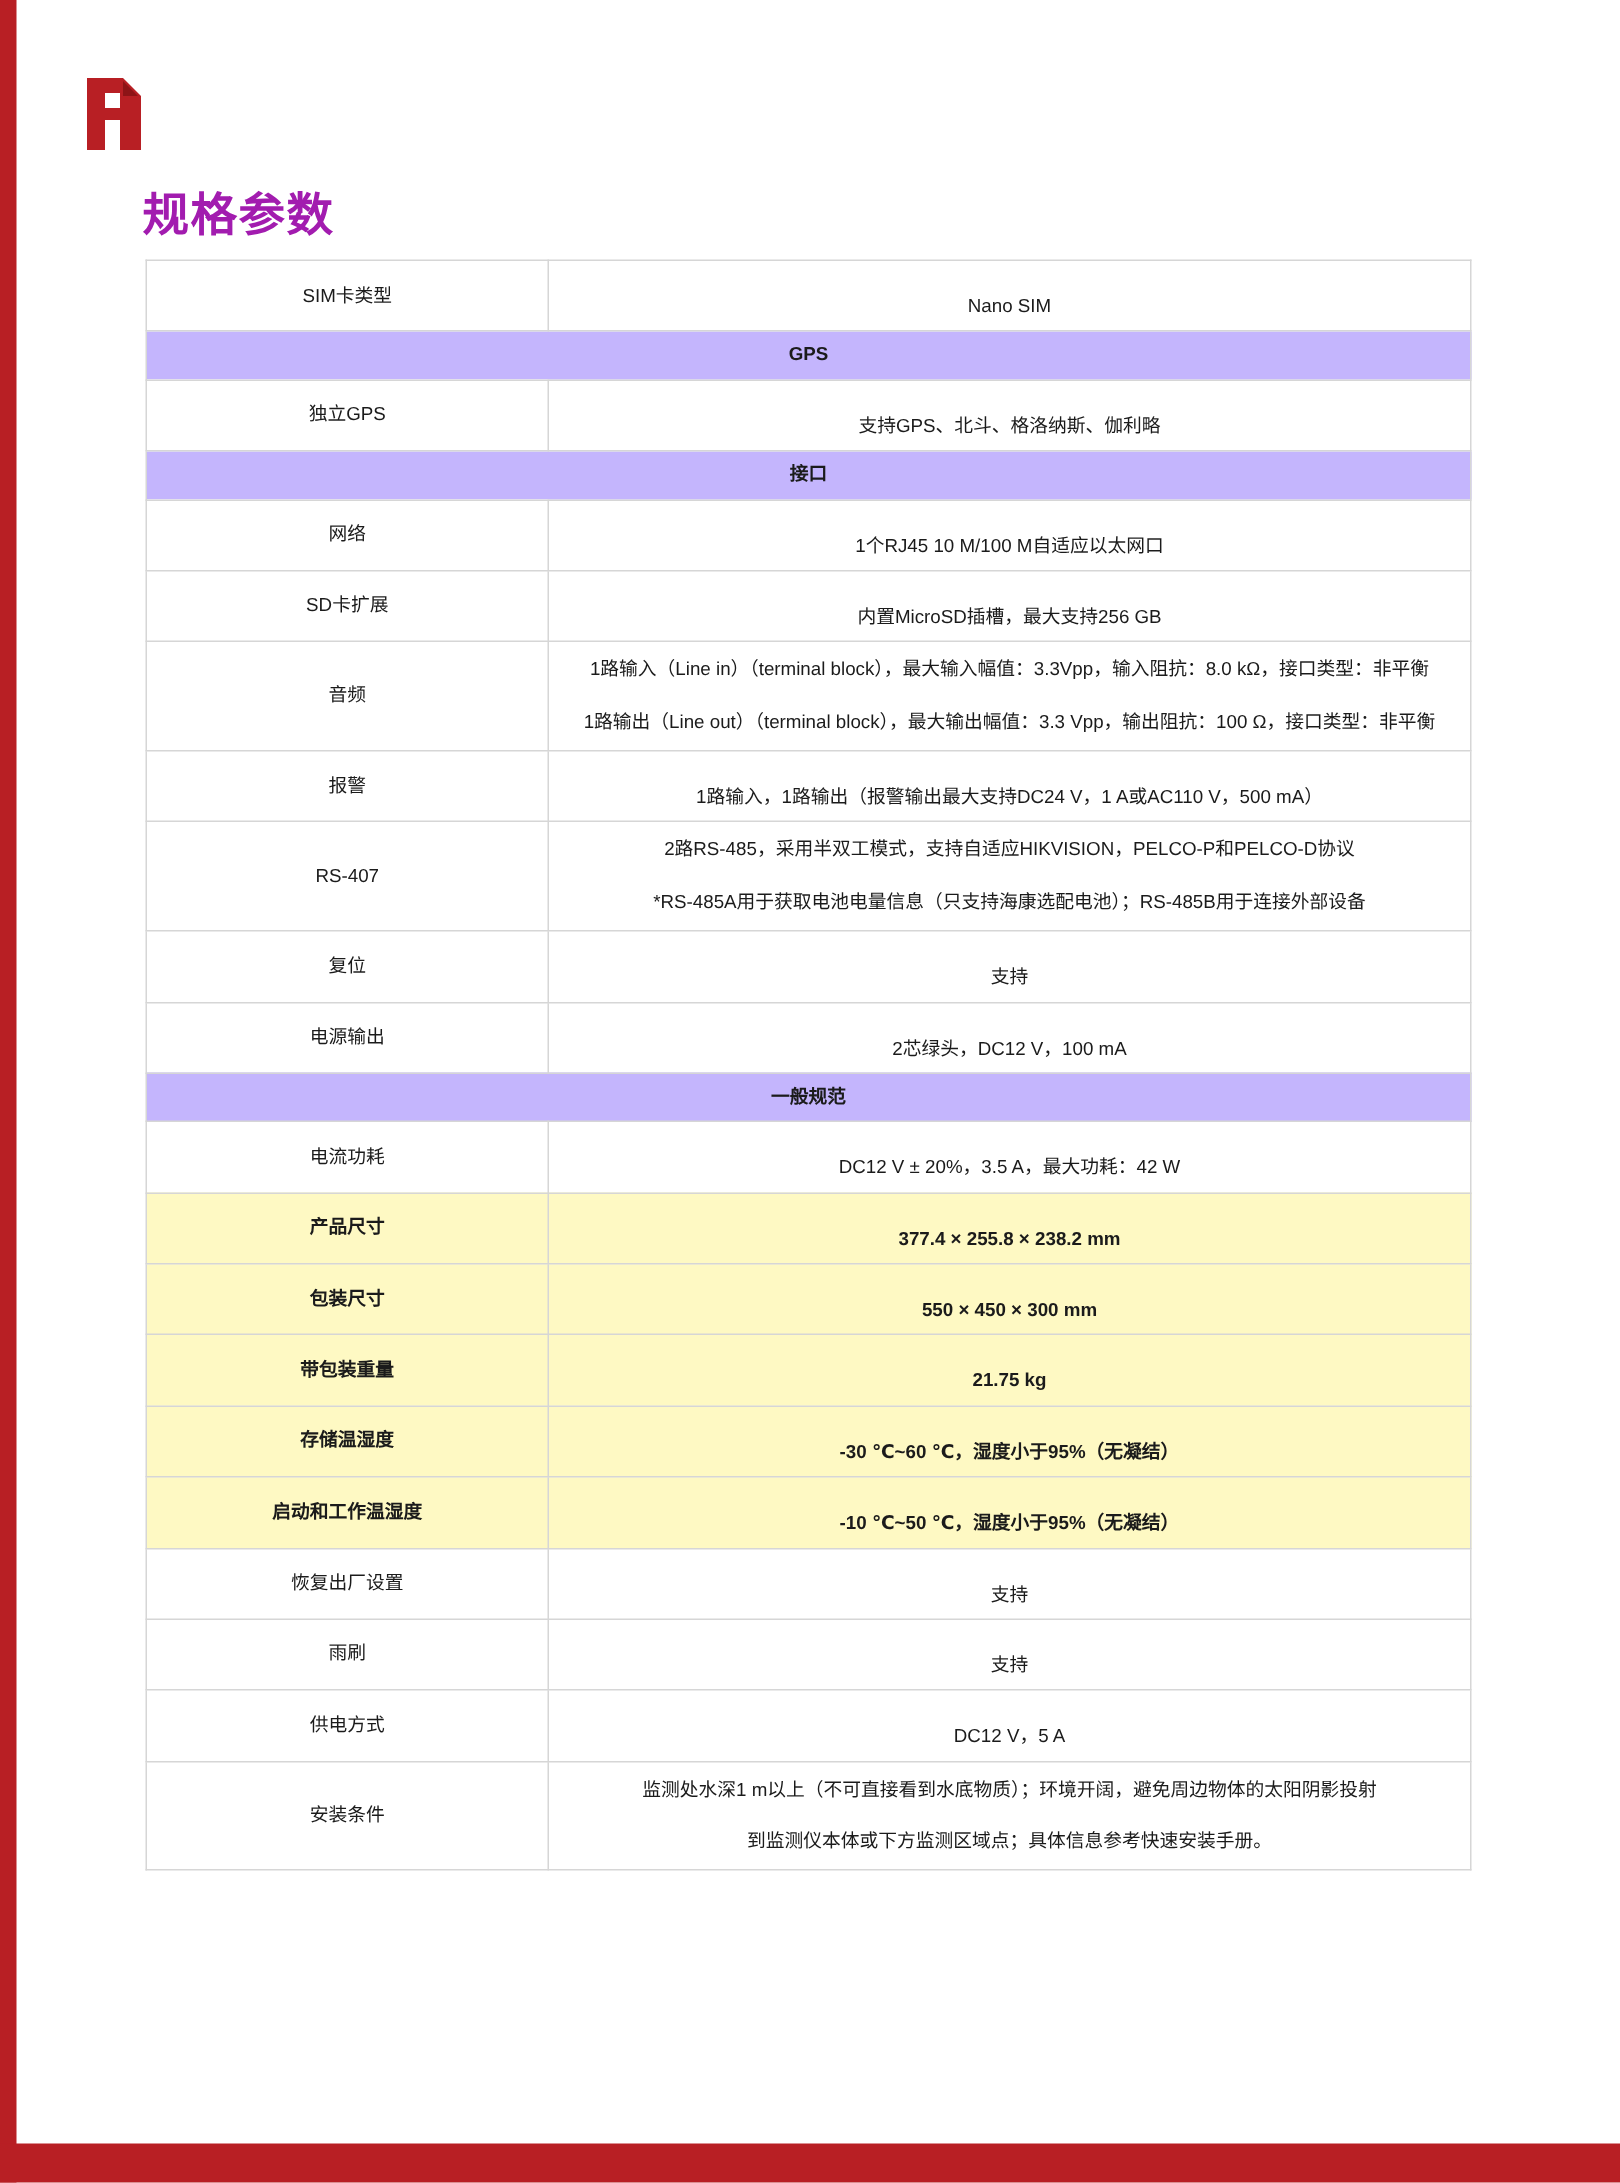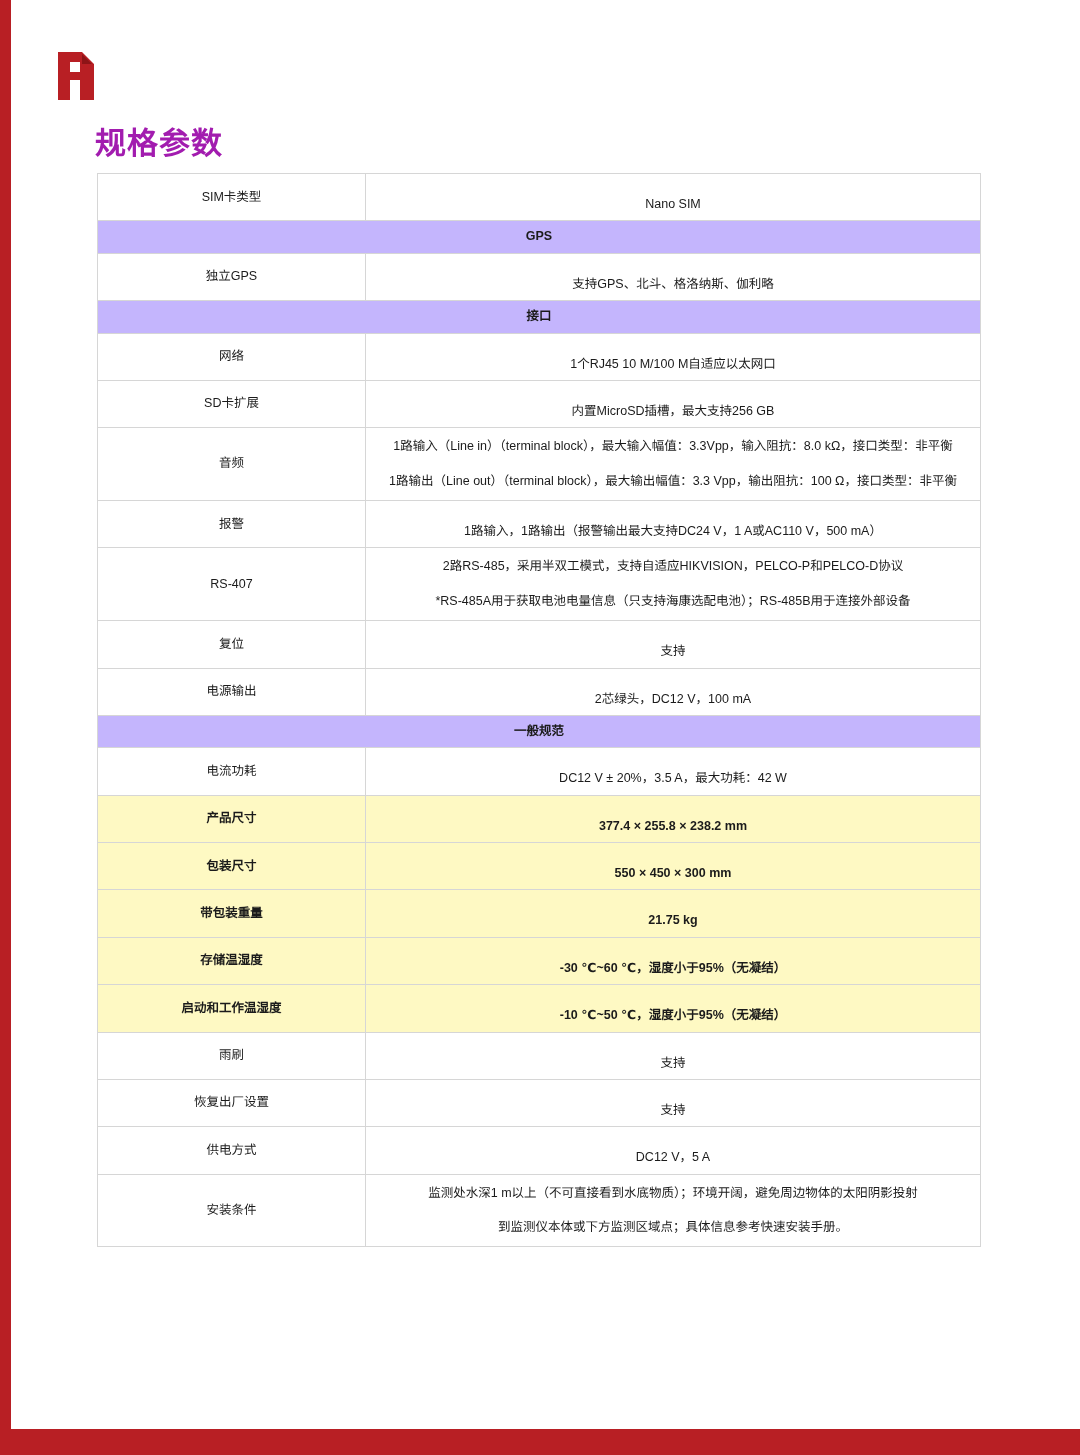--- a/index.html
+++ b/index.html
@@ -213,27 +213,27 @@
             <p>-30 ℃~60 ℃，湿度小于95%（无凝结）</p>
           </td>
         </tr>
         <tr class="alt">
           <td class="label">启动和工作温湿度</td>
           <td class="value multi">
             <p>-10 ℃~50 ℃，湿度小于95%（无凝结）</p>
           </td>
         </tr>
         <tr>
+          <td class="label">恢复出厂设置</td>
+          <td class="value multi">
+            <p>支持</p>
+          </td>
+        </tr>
+        <tr>
           <td class="label">雨刷</td>
-          <td class="value multi">
-            <p>支持</p>
-          </td>
-        </tr>
-        <tr>
-          <td class="label">恢复出厂设置</td>
           <td class="value multi">
             <p>支持</p>
           </td>
         </tr>
         <tr>
           <td class="label">供电方式</td>
           <td class="value multi">
             <p>DC12 V，5 A</p>
           </td>
         </tr>

